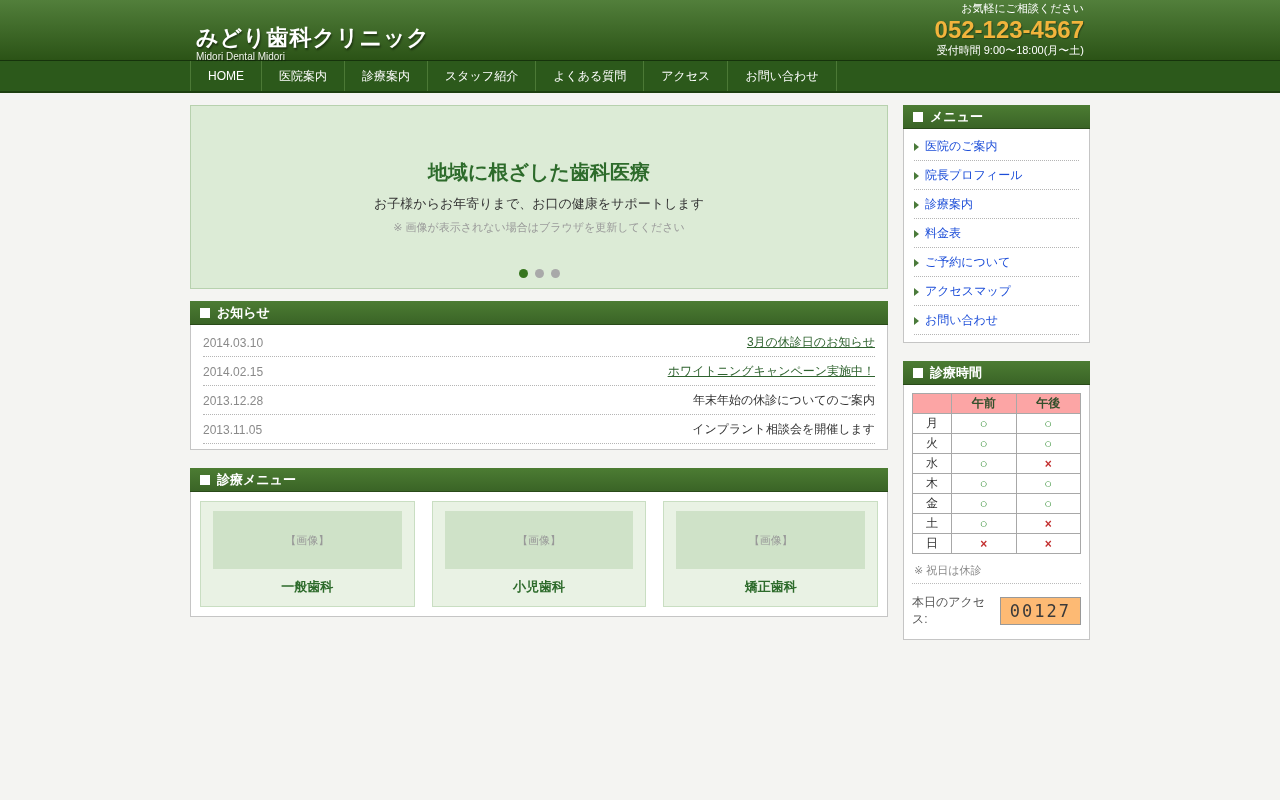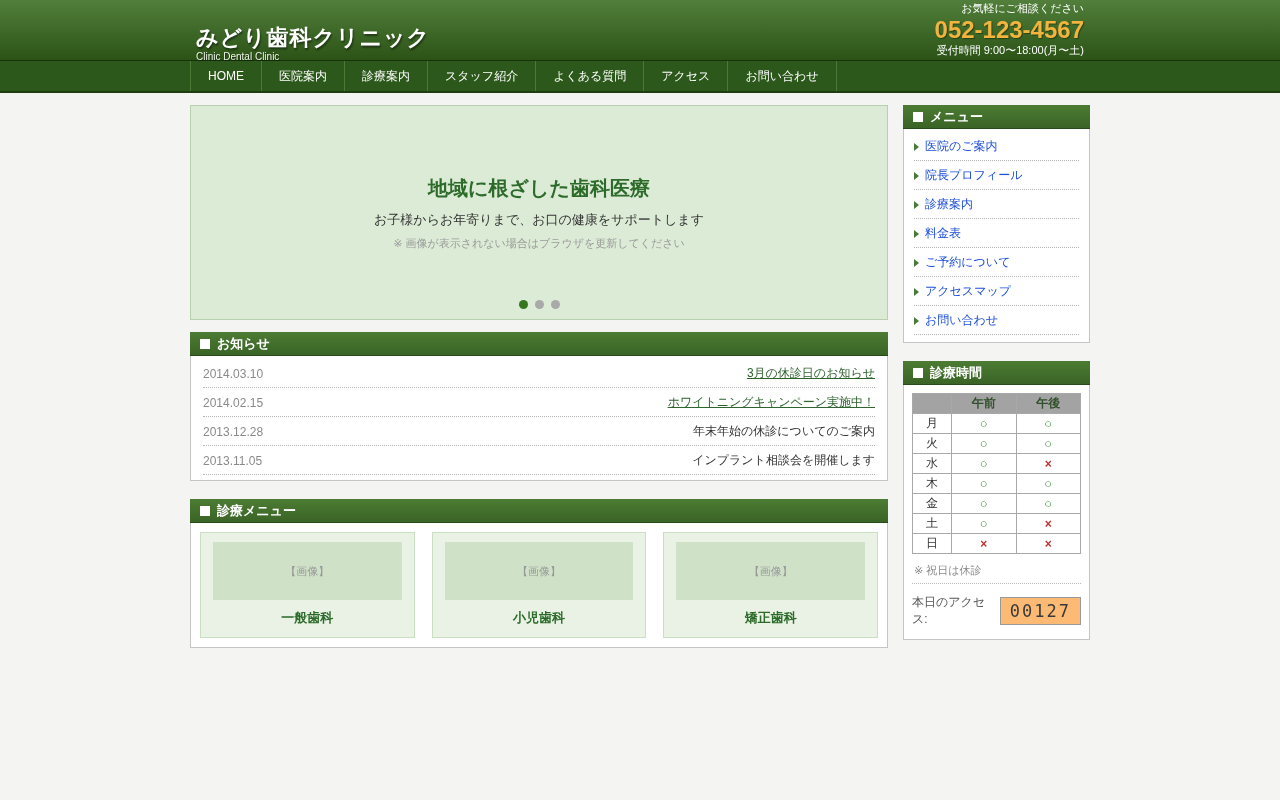--- a/index.html
+++ b/index.html
@@ -27,21 +27,21 @@
   .nav-inner { width:900px; margin:0 auto; display:flex; }
   .nav-item { color:#fff; font-size:12px; line-height:30px; padding:0 17px; border-right:1px solid #4c7936; cursor:pointer; white-space:nowrap; }
   .nav-item:first-of-type { border-left:1px solid #4c7936; }
 
   
   .content { width:900px; margin:12px auto 0; display:flex; gap:15px; align-items:flex-start; padding-bottom:30px; }
   .main { width:698px; flex-shrink:0; }
   .sidebar { flex:1; min-width:0; }
 
   
-  .hero { height:215px; background:#dcebd6; border:1px solid #b7d1ae; position:relative;
+  .hero { height:184px; background:#dcebd6; border:1px solid #b7d1ae; position:relative;
           display:flex; flex-direction:column; align-items:center; justify-content:center; }
   .hero-title { color:#2d6b2b; font-size:20px; font-weight:bold; }
   .hero-sub { color:#333; font-size:13px; margin-top:9px; }
   .hero-note { color:#9a9a9a; font-size:11px; margin-top:7px; }
   .dots { position:absolute; bottom:10px; left:0; right:0; display:flex; justify-content:center; gap:7px; }
   .dot { width:9px; height:9px; border-radius:50%; background:#a9a9a9; cursor:pointer; }
   .dot.active { background:#37761f; }
 
   
   .section { margin-top:12px; }
@@ -67,38 +67,38 @@
   
   .side-menu-box { padding:3px 10px 7px; }
   .side-menu-item { display:flex; align-items:center; padding:6px 0 5px; border-bottom:1px dotted #b5b5b5;
                     font-size:12px; color:#1d4ed8; cursor:pointer; }
   .tri { width:0; height:0; border-left:5px solid #4a7a3a; border-top:4px solid transparent; border-bottom:4px solid transparent; margin-right:6px; flex-shrink:0; }
 
   
   .hours-box { padding:8px 8px 11px; }
   .hours-table { width:100%; border-collapse:collapse; font-size:12px; text-align:center; }
   .hours-table th, .hours-table td { border:1px solid #a8a8a8; height:18px; padding:1px 0; }
-  .hours-table thead th { background:#a3a3a3; color:#33502c; font-weight:bold;text-align:center; }
+  .hours-table thead th { background:#fca5a5; color:#33502c; font-weight:bold;text-align:center; }
   .hours-table td.day { width:39px; color:#333; }
   .hours-table thead th:first-child { width:39px; }
   .mark-ok { color:#2e8b2e; font-weight:bold; font-size:13px; }
   .mark-no { color:#c33131; font-weight:bold; font-size:12px; }
   .hours-note { margin-top:9px; padding:0 2px 5px; border-bottom:1px dotted #bbb; color:#8a8a8a; font-size:11px; }
   .counter-row { display:flex; align-items:center; justify-content:center; margin-top:10px; font-size:12px; color:#555; }
   .counter-box { margin-left:5px; border:1px solid #999; background:#fdba74; padding:3px 9px;
                  font-family:"DejaVu Sans Mono",monospace; font-size:17px; letter-spacing:2px; color:#3a3a3a; }
 </style>
 </head>
 <body>
 
 <header class="header">
   <div class="header-inner">
     <div class="logo">
       <div class="logo-title">みどり歯科クリニック</div>
-      <div class="logo-sub">Clinic Dental Clinic</div>
+      <div class="logo-sub">Midori Dental Midori</div>
     </div>
     <div class="contact">
       <div class="contact-note">お気軽にご相談ください</div>
       <div class="contact-phone">052-123-4567</div>
       <div class="contact-hours">受付時間 9:00〜18:00(月〜土)</div>
     </div>
   </div>
 </header>
 
 <nav class="nav">

